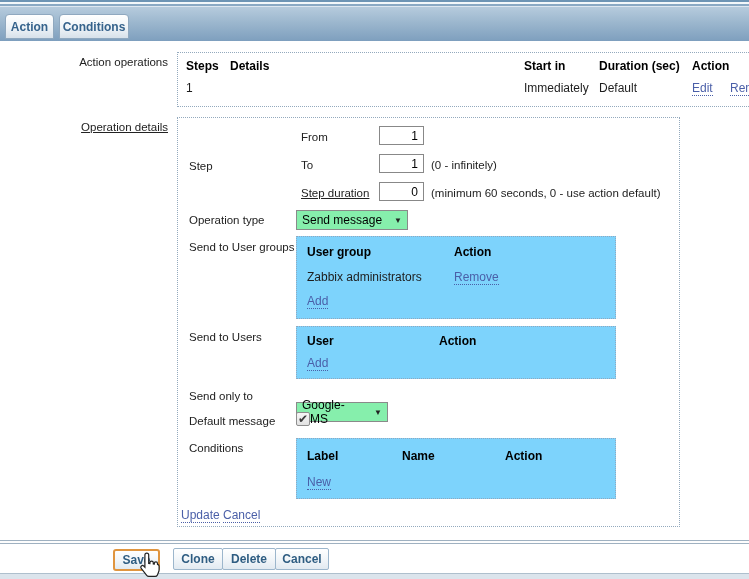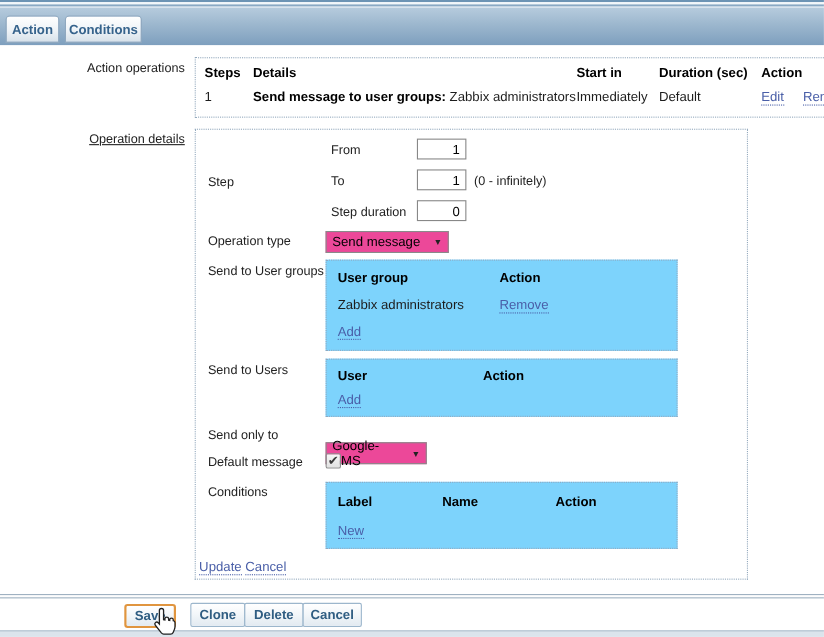--- a/index.html
+++ b/index.html
@@ -42,21 +42,21 @@
   .link { color:#4a5fa8; text-decoration:none; border-bottom:1px dotted #4a5fa8;
           cursor:pointer; white-space:nowrap; }
   .linkpos { position:absolute; }
 
   .tinput {
     position:absolute; width:45px; height:19px; border:1px solid #888;
     background:#fff; font-family:"Liberation Sans", sans-serif; font-size:12px;
     text-align:right; padding-right:5px; color:#000;
   }
   .select {
-    position:absolute; height:20px; border:1px solid #8a8a8a; background:#ec4899;
+    position:absolute; height:20px; border:1px solid #8a8a8a; background:#86efac;
     display:flex; align-items:center; justify-content:space-between;
     padding:0 5px; cursor:pointer; color:#000;
   }
   .sel-arrow { font-size:8px; color:#222; margin-left:8px; }
 
   .checkbox {
     position:absolute; width:14px; height:14px; border:1px solid #8e8e8e;
     background:linear-gradient(180deg,#f6f6f6,#e2e2e2); border-radius:2px;
     display:flex; align-items:center; justify-content:center;
     font-size:12px; color:#3a3a3a; cursor:pointer;
@@ -96,42 +96,42 @@
   <div class="rlabel" style="top:56px;">Action operations</div>
 
   <div class="fieldset" style="left:177px; top:52px; width:592px; height:55px;">
     <div class="th" style="left:8px;   top:6px;">Steps</div>
     <div class="th" style="left:52px;  top:6px;">Details</div>
     <div class="th" style="left:346px; top:6px;text-align:right;">Start in</div>
     <div class="th" style="left:421px; top:6px;">Duration (sec)</div>
     <div class="th" style="left:514px; top:6px;">Action</div>
 
     <div class="td" style="left:8px;   top:28px;">1</div>
-    <div class="td" style="left:52px;  top:28px;"><b>Send message to user groups:</b> <span>Zabbix administrators</span></div>
     <div class="td" style="left:346px; top:28px;">Immediately</div>
     <div class="td" style="left:421px; top:28px;">Default</div>
     <span class="link linkpos" style="left:514px; top:28px;">Edit</span>
     <span class="link linkpos" style="left:552px; top:28px;">Remove</span>
   </div>
 
   <div class="rlabel" style="top:121px;text-decoration:underline;">Operation details</div>
 
   <div class="fieldset" style="left:177px; top:117px; width:503px; height:410px;">
 
     <div class="lbl" style="left:11px; top:10px;margin-top:32px;">Step</div>
 
     <div class="lbl" style="left:123px; top:13px;">From</div>
     <input class="tinput" style="left: 201px; top: 8px;" value="1">
 
     <div class="lbl" style="left:123px; top:41px;">To</div>
     <input class="tinput" style="left: 201px; top: 36px;" value="1">
     <div class="hint" style="left:253px; top:41px;">(0 - infinitely)</div>
 
-    <div class="lbl" style="left:123px; top:69px;">Step duration</div>
+    <div class="lbl" style="left:123px; top:69px;text-decoration:underline;">Step duration</div>
     <input class="tinput" style="left: 201px; top: 64px;" value="0">
+    <div class="hint" style="left:253px; top:69px;">(minimum 60 seconds, 0 - use action default)</div>
 
     <div class="lbl" style="left:11px; top:96px;">Operation type</div>
     <div class="select" style="left:118px; top:92px; width:112px;">
       <span>Send message</span>
       <span class="sel-arrow">▼</span>
     </div>
 
     <div class="lbl" style="left:11px; top:123px;">Send to User groups</div>
     <div class="innerbox" style="left:118px; top:118px; width:320px; height:83px;">
       <div class="th" style="left:10px;  top:8px;">User group</div>

